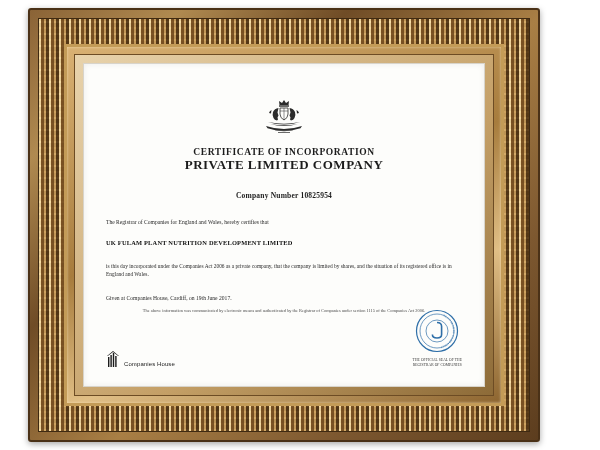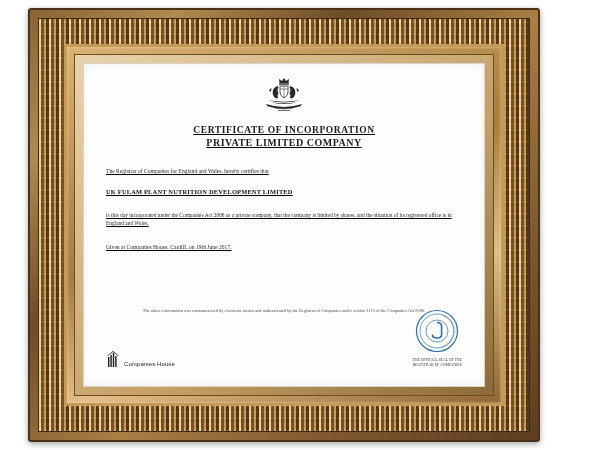--- a/index.html
+++ b/index.html
@@ -86,23 +86,22 @@
   .paper {
     position: absolute;
     left: 53px;
     top: 53px;
     right: 53px;
     bottom: 53px;
     background: #fdfdfb;
     box-sizing: border-box;
     border: 1px solid #d8d4cb;
     box-shadow: inset 0 0 6px rgba(0,0,0,0.07);
-    padding: 0 22px 8px 22px;
+    padding: 22px 22px 8px 22px;
     overflow: hidden;
-    text-decoration: underline;
   }
 
   
   .crest-wrap {
     display: flex;
     justify-content: center;
     margin-top: 12px;
     margin-bottom: 8px;
   }
   .crest {
@@ -121,21 +120,21 @@
     font-weight: bold;
     line-height: 13px;
   }
   .title-line2 {
     font-size: 8px;
     letter-spacing: 0.5px;
     font-weight: bold;
     line-height: 11px;
   }
   .title-line3 {
-    font-size: 10px;
+    font-size: 13px;
     letter-spacing: 0.5px;
     font-weight: bold;
     line-height: 12px;
   }
 
   .company-number {
     text-align: center;
     font-size: 7.5px;
     font-weight: bold;
     color: #1c1c1c;
@@ -262,20 +261,21 @@
             <path d="M20 34 h12 v0.7 h-12 z"></path>
           </g>
         </svg>
       </div>
 
       <div class="title-block">
         <div class="title-line1">CERTIFICATE OF INCORPORATION</div>
         <div class="title-line3">PRIVATE LIMITED COMPANY</div>
       </div>
 
+      <div class="company-number">Company Number 10825954</div>
 
       <div class="body-text">The Registrar of Companies for England and Wales, hereby certifies that</div>
 
       <div class="company-name">UK FULAM PLANT NUTRITION DEVELOPMENT LIMITED</div>
 
       <div class="para">is this day incorporated under the Companies Act 2006 as a private company, that the company is limited by shares, and the situation of its registered office is in England and Wales.</div>
 
       <div class="given">Given at Companies House, Cardiff, on 19th June 2017.</div>
 
       <div class="footnote">The above information was communicated by electronic means and authenticated by the Registrar of Companies under section 1115 of the Companies Act 2006.</div>

